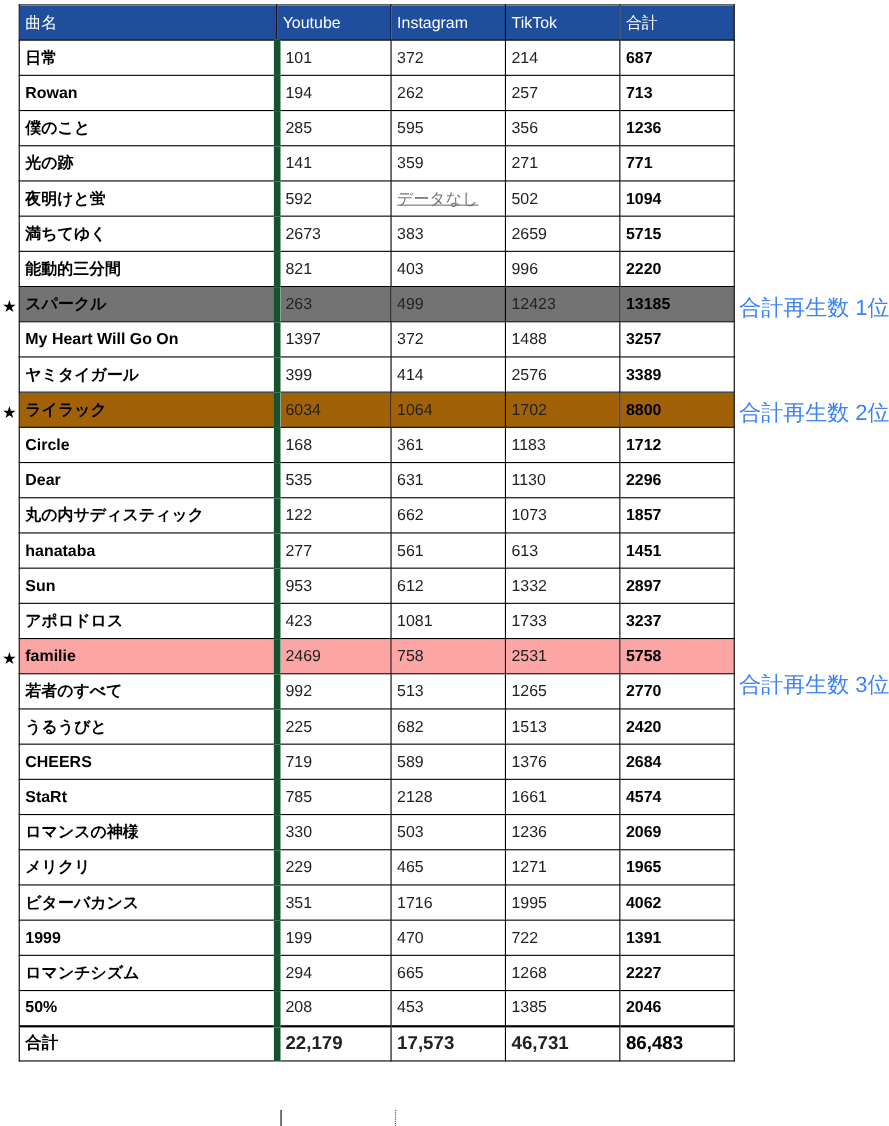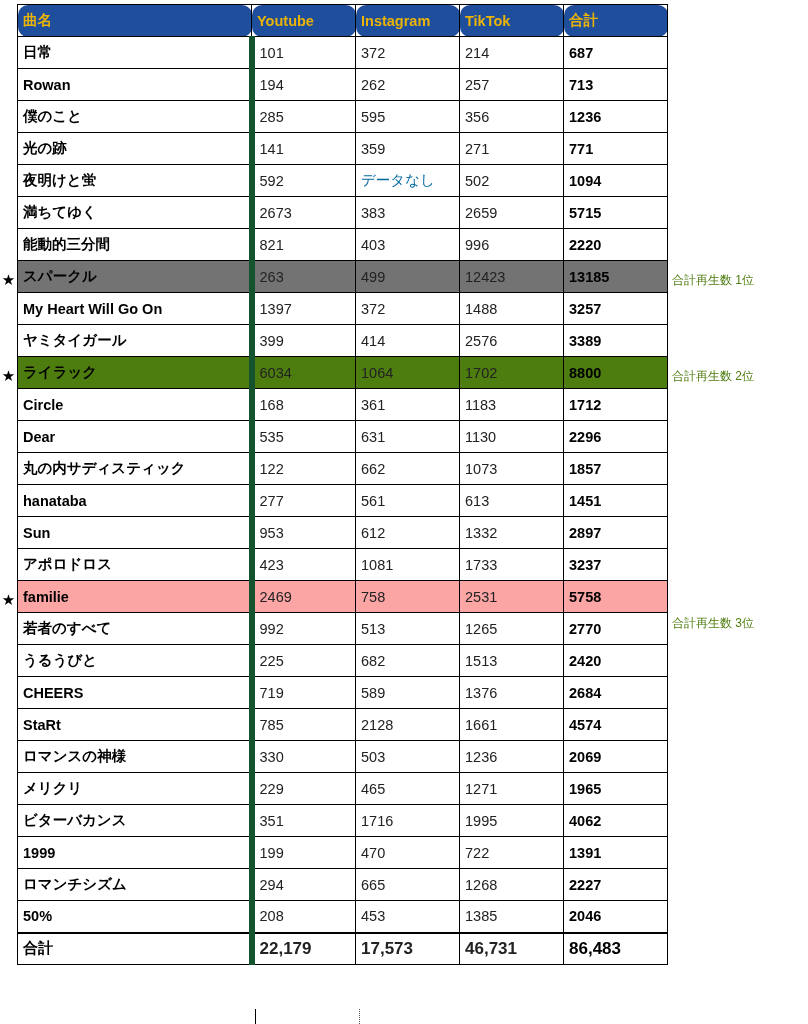--- a/index.html
+++ b/index.html
@@ -34,26 +34,25 @@
     vertical-align: middle;
     white-space: nowrap;
     overflow: hidden;
   }
   col.c-song { width: 234px; }
   col.c-num  { width: 104px; }
   col.c-tot  { width: 104px; }
 
   thead th {
     background: #1f4e9c;
-    color: #eab308;
-    font-weight: bold;
+    color: #ffffff;
+    font-weight: normal;
     font-size: 16px;
     height: 36px;
     text-align: left;
-    border-radius: 10px;
   }
   thead th.num { text-align: left; }
 
   td.song {
     font-weight: bold;
     font-size: 14.5px;
     color: #000;
   }
   td.num {
     color: #222;
@@ -62,26 +61,27 @@
     border-right: 1px dotted #555;
   }
   td.num.first { border-left: 6px solid #14532d; }
   td.total {
     font-weight: bold;
     font-size: 13.5px;
     border-left: 1px solid #000;
     border-right: 1px solid #000;
   }
   td.nodata {
-    color: #0369a1;
+    color: #737373;
     font-size: 11px;
+    text-decoration: underline;
   }
 
   tr.hl-blue td { background: #737373; }
-  tr.hl-purple td { background: #4d7c0f; }
+  tr.hl-purple td { background: #a16207; }
   tr.hl-cream td { background: #fca5a5; }
 
   tr.sumrow td {
     font-weight: bold;
     border-top: 2px solid #000;
   }
   tr.sumrow td.song { font-size: 15px; }
   tr.sumrow td.num, tr.sumrow td.total { font-size: 17px; margin-top: 48px; }
 
   
@@ -91,23 +91,23 @@
     width: 17px;
     text-align: center;
     font-size: 15px;
     line-height: 32px;
     color: #000;
   }
   
   .note {
     position: absolute;
     left: 672px;
-    font-size: 12px;
+    font-size: 20px;
     line-height: 32px;
-    color: #4d7c0f;
+    color: #3b82f6;
     white-space: nowrap;
   }
   
   .stub {
     position: absolute;
     left: 255px;
     top: 1009px;
     width: 105px;
     height: 15px;
     border-left: 1px solid #000;

